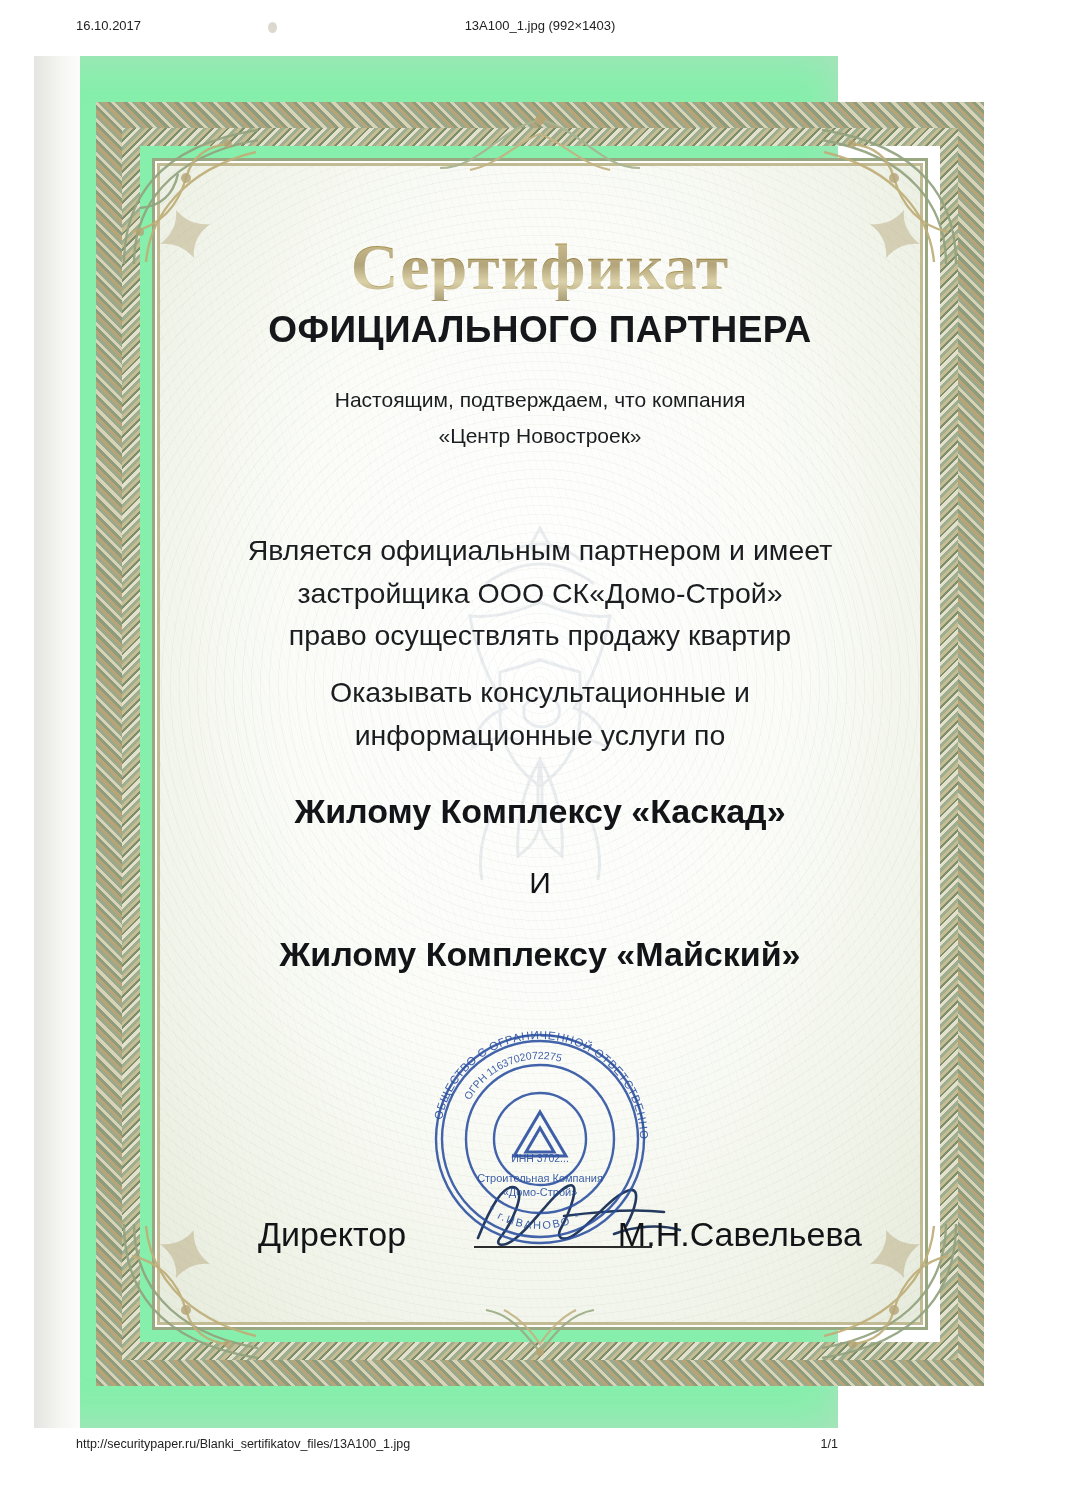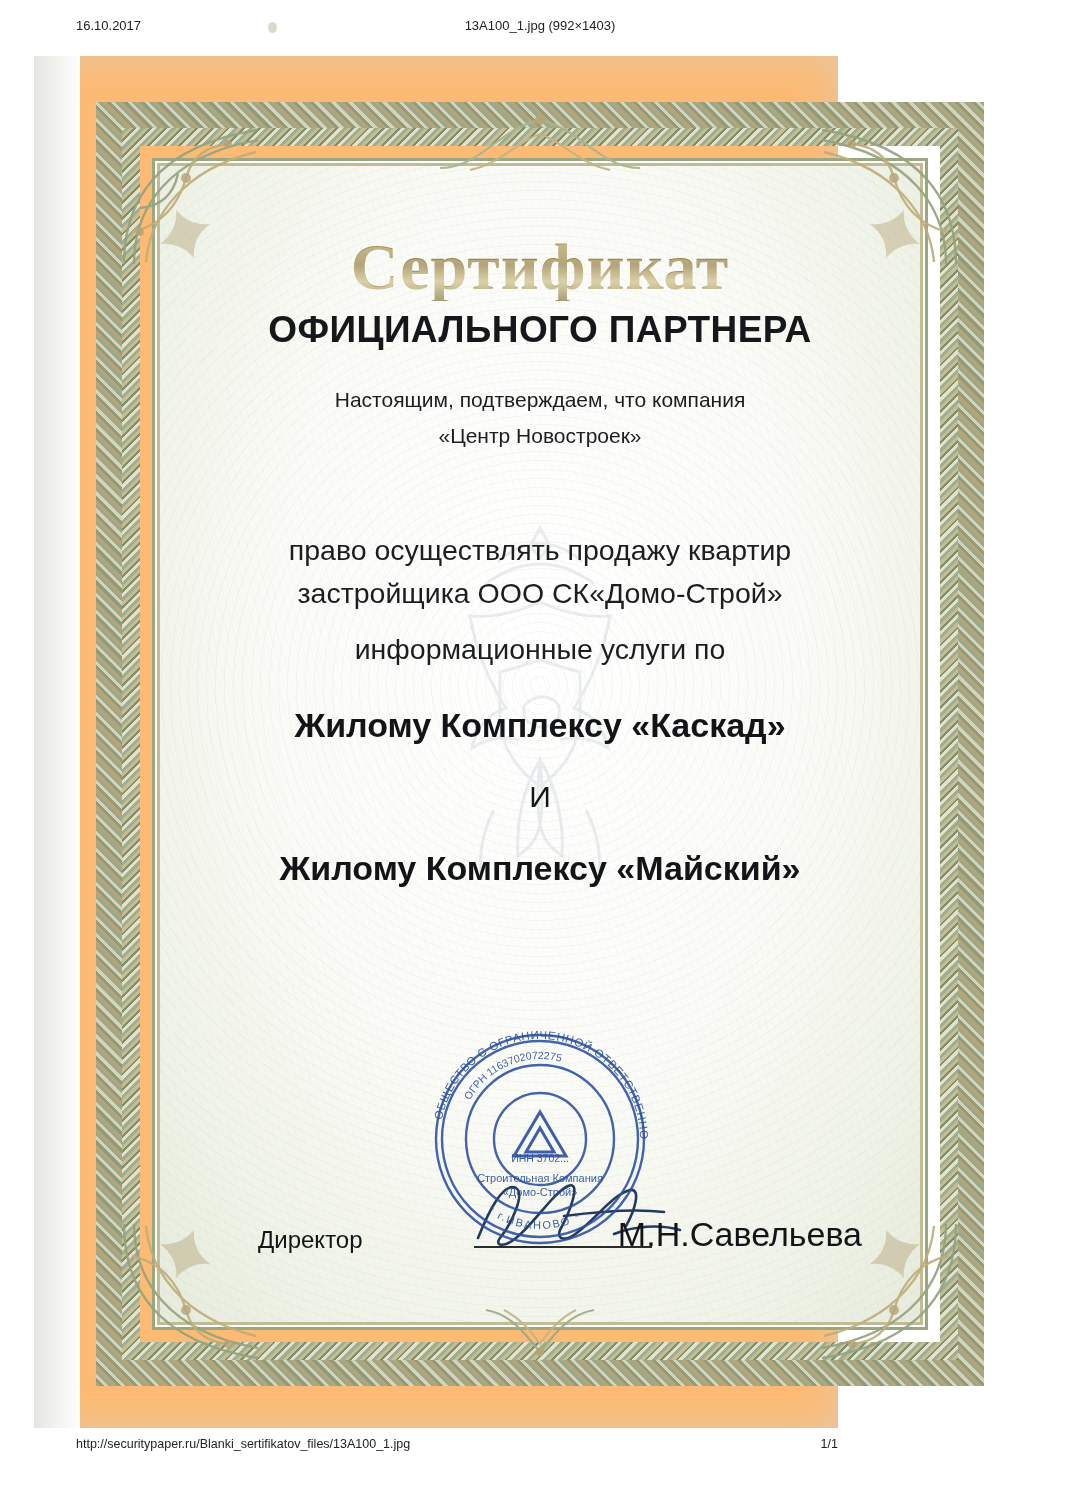--- a/index.html
+++ b/index.html
@@ -59,21 +59,21 @@
     text-align: center;
   }
 
   
   .scan {
     position: absolute;
     left: 34px;
     top: 56px;
     width: 804px;
     height: 1372px;
-    background: #fdba74;
+    background: #86efac;
     box-shadow: inset 0 0 40px rgba(210,212,205,0.55);
   }
   .scan:before {
     
     content: "";
     position: absolute;
     left: 0; top: 0; bottom: 0;
     width: 46px;
     background: linear-gradient(90deg, #e4e5e0 0%, #f4f4f1 55%, #fdfdfb 100%);
   }
@@ -212,21 +212,21 @@
     position: absolute;
     left: 96px;
     right: 96px;
     bottom: 118px;
     height: 120px;
   }
   .sign-title {
     position: absolute;
     left: 66px;
     bottom: 14px;
-    font-size: 24px;
+    font-size: 34px;
     color: #121417;
   }
   .sign-name {
     position: absolute;
     right: 26px;
     bottom: 14px;
     font-size: 34px;
     color: #121417;
   }
   .sign-line {
@@ -412,23 +412,25 @@
     <div class="content">
       <h1 class="title">Сертификат</h1>
       <h2 class="subtitle">ОФИЦИАЛЬНОГО ПАРТНЕРА</h2>
 
       <p class="line para-1">Настоящим, подтверждаем, что компания</p>
       <p class="line">«Центр Новостроек»</p>
 
       <div class="gap-big"></div>
 
       <div class="block-2">
+        <p class="line">Является официальным партнером и  имеет</p>
+        <p class="line">застройщика ООО СК«Домо-Строй»</p>
         <p class="line">право осуществлять продажу квартир</p>
-        <p class="line">застройщика ООО СК«Домо-Строй»</p>
         <div class="gap-sm"></div>
+        <p class="line">Оказывать консультационные и</p>
         <p class="line">информационные услуги по</p>
       </div>
 
       <div class="gap-mid"></div>
       <p class="complex">Жилому Комплексу «Каскад»</p>
       <div class="gap-mid"></div>
       <p class="conj">И</p>
       <div class="gap-mid"></div>
       <p class="complex">Жилому Комплексу «Майский»</p>
     </div>

